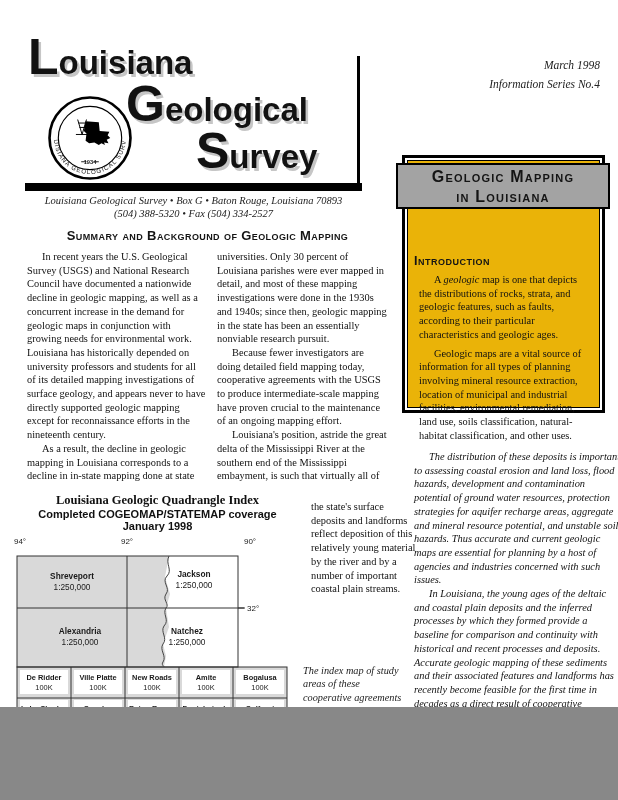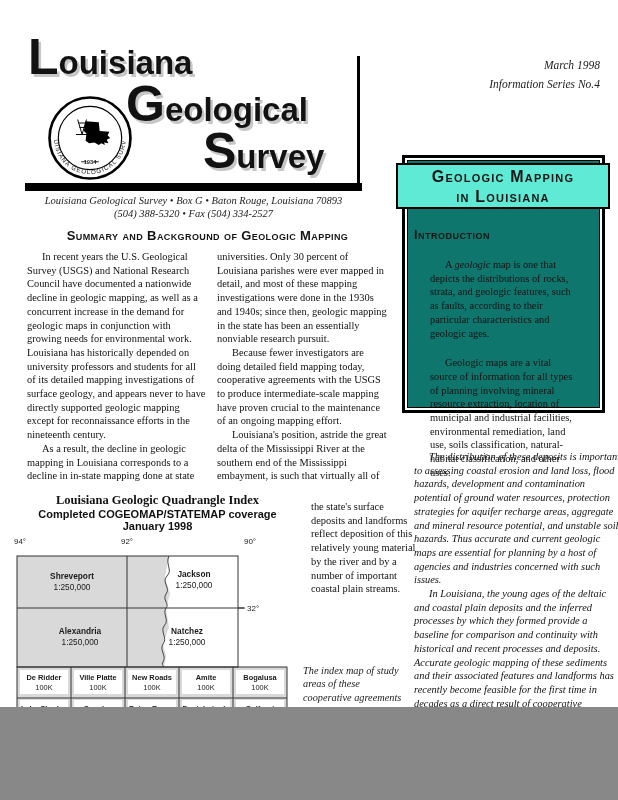--- a/index.html
+++ b/index.html
@@ -6,21 +6,21 @@
   .page{position:relative;width:618px;height:707px;background:#ffffff;overflow:hidden;
         font-family:"Liberation Serif", serif;color:#111;}
 
   
   .mast-word{position:absolute;font-family:"Liberation Sans", sans-serif;
              font-weight:bold;font-size:33px;letter-spacing:0px;color:#121212;
              text-shadow:2.5px 2.5px 0 #c6c6c6;line-height:1;}
   .mast-word::first-letter{font-size:50px;}
   #mw1{left:28px;top:32px;}
   #mw2{left:126px;top:79px;}
-  #mw3{left:203px;top:126px;}
+  #mw3{left:196px;top:126px;}
   .seal{position:absolute;left:46px;top:94px;width:88px;height:88px;}
   .vrule{position:absolute;left:357px;top:56px;width:3px;height:127px;background:#000;}
   .hbar{position:absolute;left:25px;top:183px;width:337px;height:8px;background:#000;}
   .address{position:absolute;left:25px;top:194px;width:337px;text-align:center;
            font-style:italic;font-size:10.5px;line-height:13px;color:#222;}
   .issue{position:absolute;right:18px;top:56px;text-align:right;font-style:italic;
          font-size:11.5px;line-height:19px;color:#222;}
 
   
   .sc-head{font-family:"Liberation Sans", sans-serif;font-weight:bold;
@@ -32,29 +32,29 @@
   .bodycol{position:absolute;font-size:10.4px;line-height:13.7px;text-align:left;}
   .bodycol p{margin:0;text-indent:15px;}
   .bodycol p.noindent{text-indent:0;}
   #col1{left:27px;top:250px;width:179px;}
   #col2{left:217px;top:250px;width:173px;}
   #col2wrap{left:287px;top:500px;width:106px;margin-left:24px;}
   #rightlower{left:414px;top:450px;width:207px;font-style:italic;}
 
   
   .panel{position:absolute;left:402px;top:155px;width:203px;height:258px;
-         background:#0f766e;border:3px solid #000;box-sizing:border-box;
+         background:#eab308;border:3px solid #000;box-sizing:border-box;
          box-shadow:inset 0 0 0 2px #fff, inset 0 0 0 3px #000;
-         padding:70px 9px 0 9px;}
+         padding:96px 9px 0 9px;}
   .titlebox{position:absolute;left:396px;top:163px;width:214px;height:46px;
-            background:#5eead4;border:2px solid #000;box-sizing:border-box;
+            background:#a3a3a3;border:2px solid #000;box-sizing:border-box;
             text-align:center;font-size:16px;line-height:20px;letter-spacing:1.2px;
             padding-top:2px;z-index:2;}
   .introhead{font-size:12.5px;letter-spacing:0.5px;margin:0 0 3px 0;}
-  .panel p{margin:16px;font-size:10.4px;line-height:13.7px;text-indent:15px;}
+  .panel p{margin:5px;font-size:10.4px;line-height:13.7px;text-indent:15px;}
 
   
   .figtitle{position:absolute;left:15px;top:492px;width:285px;text-align:center;}
   .figtitle .t1{font-size:12.5px;font-weight:bold;line-height:16px;font-family:"Liberation Serif",serif;}
   .figtitle .t2,.figtitle .t3{font-family:"Liberation Sans",sans-serif;font-weight:bold;
                               font-size:11px;line-height:12px;}
   .mapsvg{position:absolute;left:12px;top:532px;width:300px;height:268px;}
   .caption{position:absolute;left:303px;top:664px;width:102px;font-style:italic;
            font-size:10.3px;line-height:13.4px;color:#222;}
 

